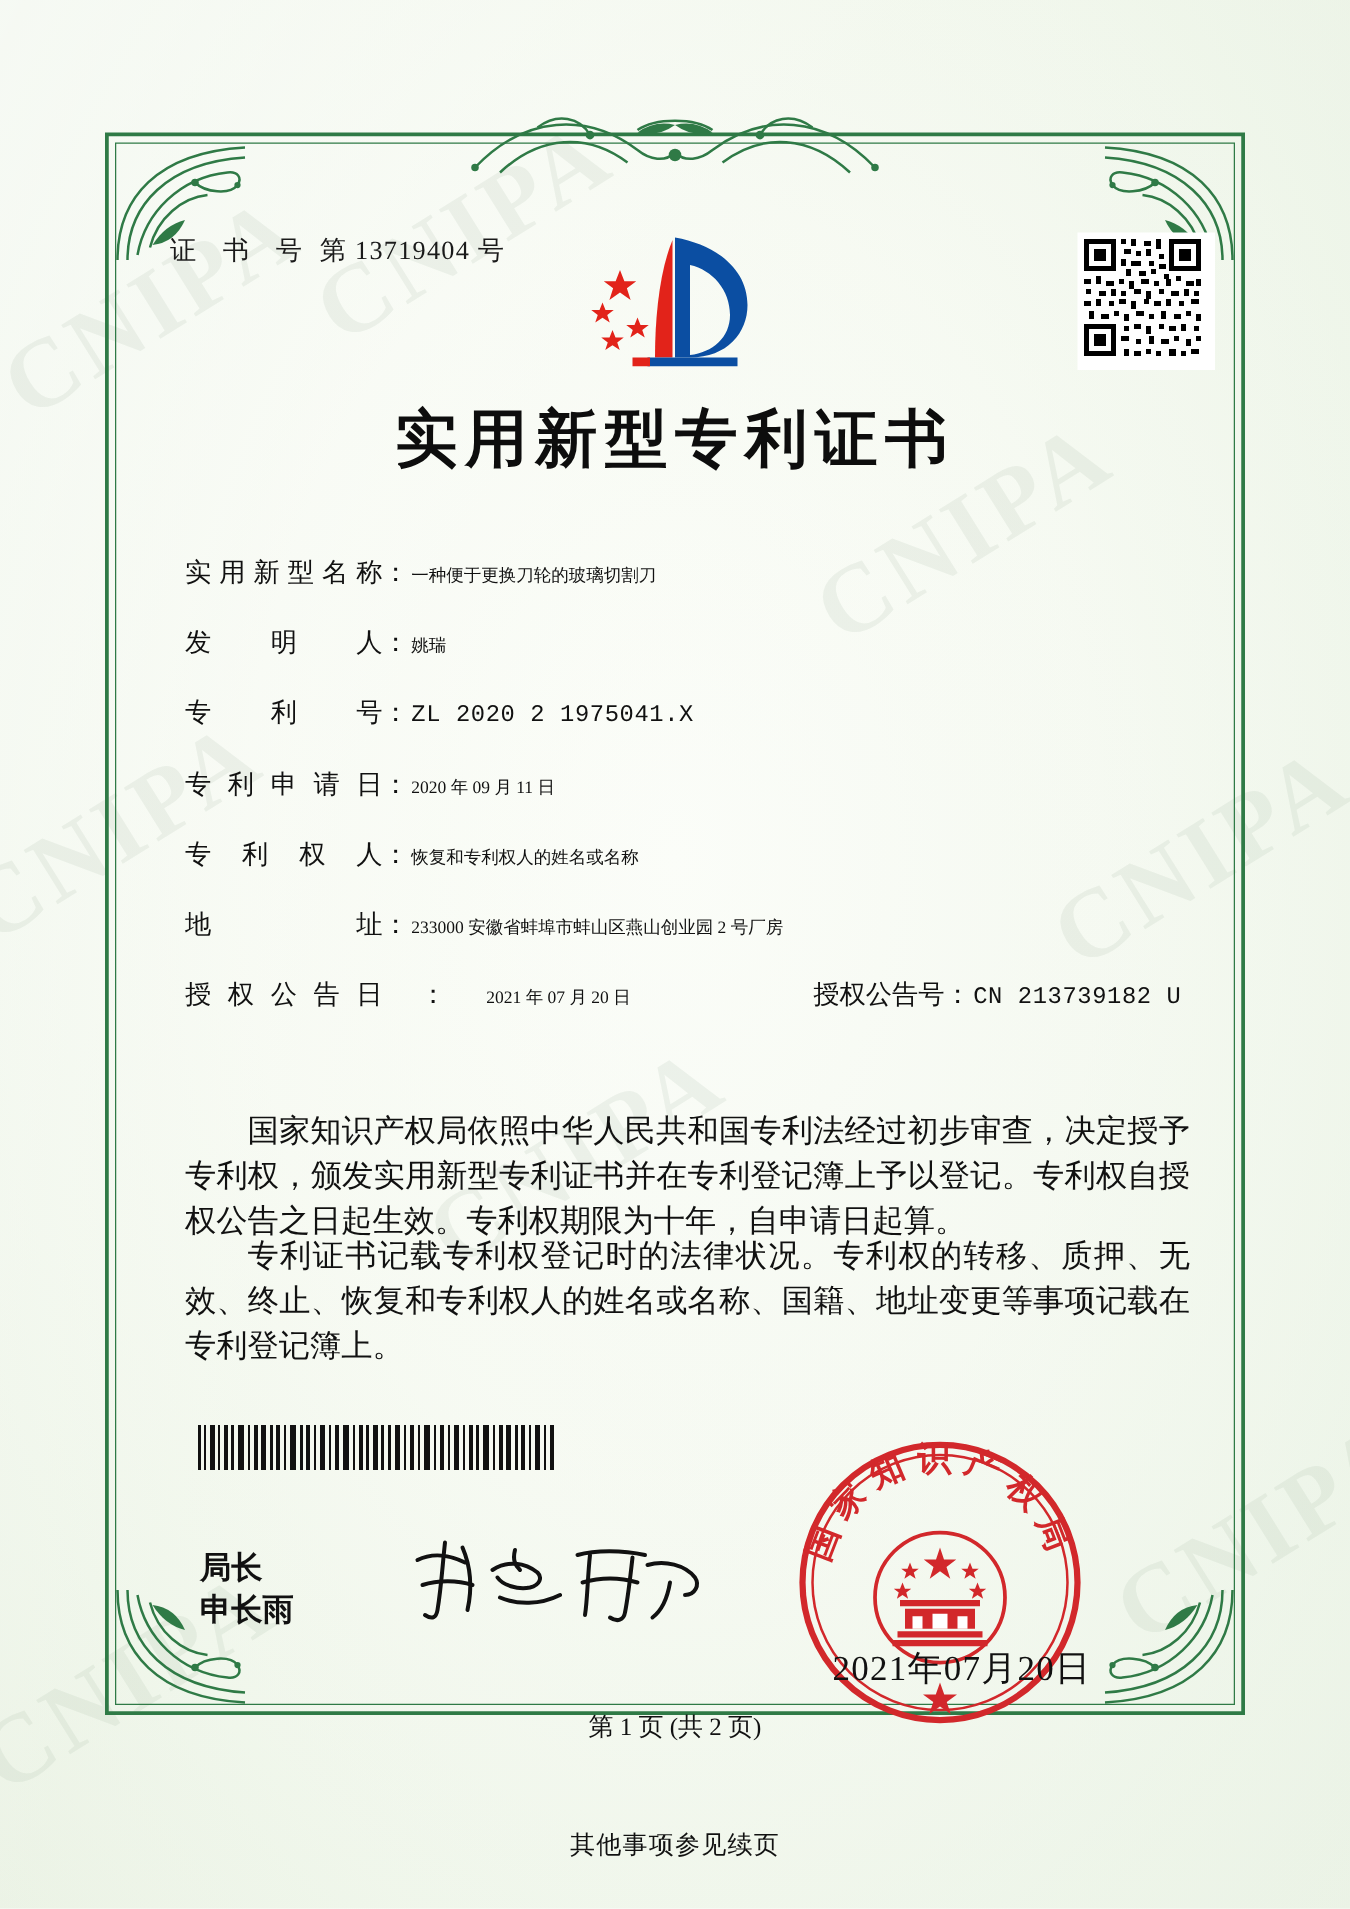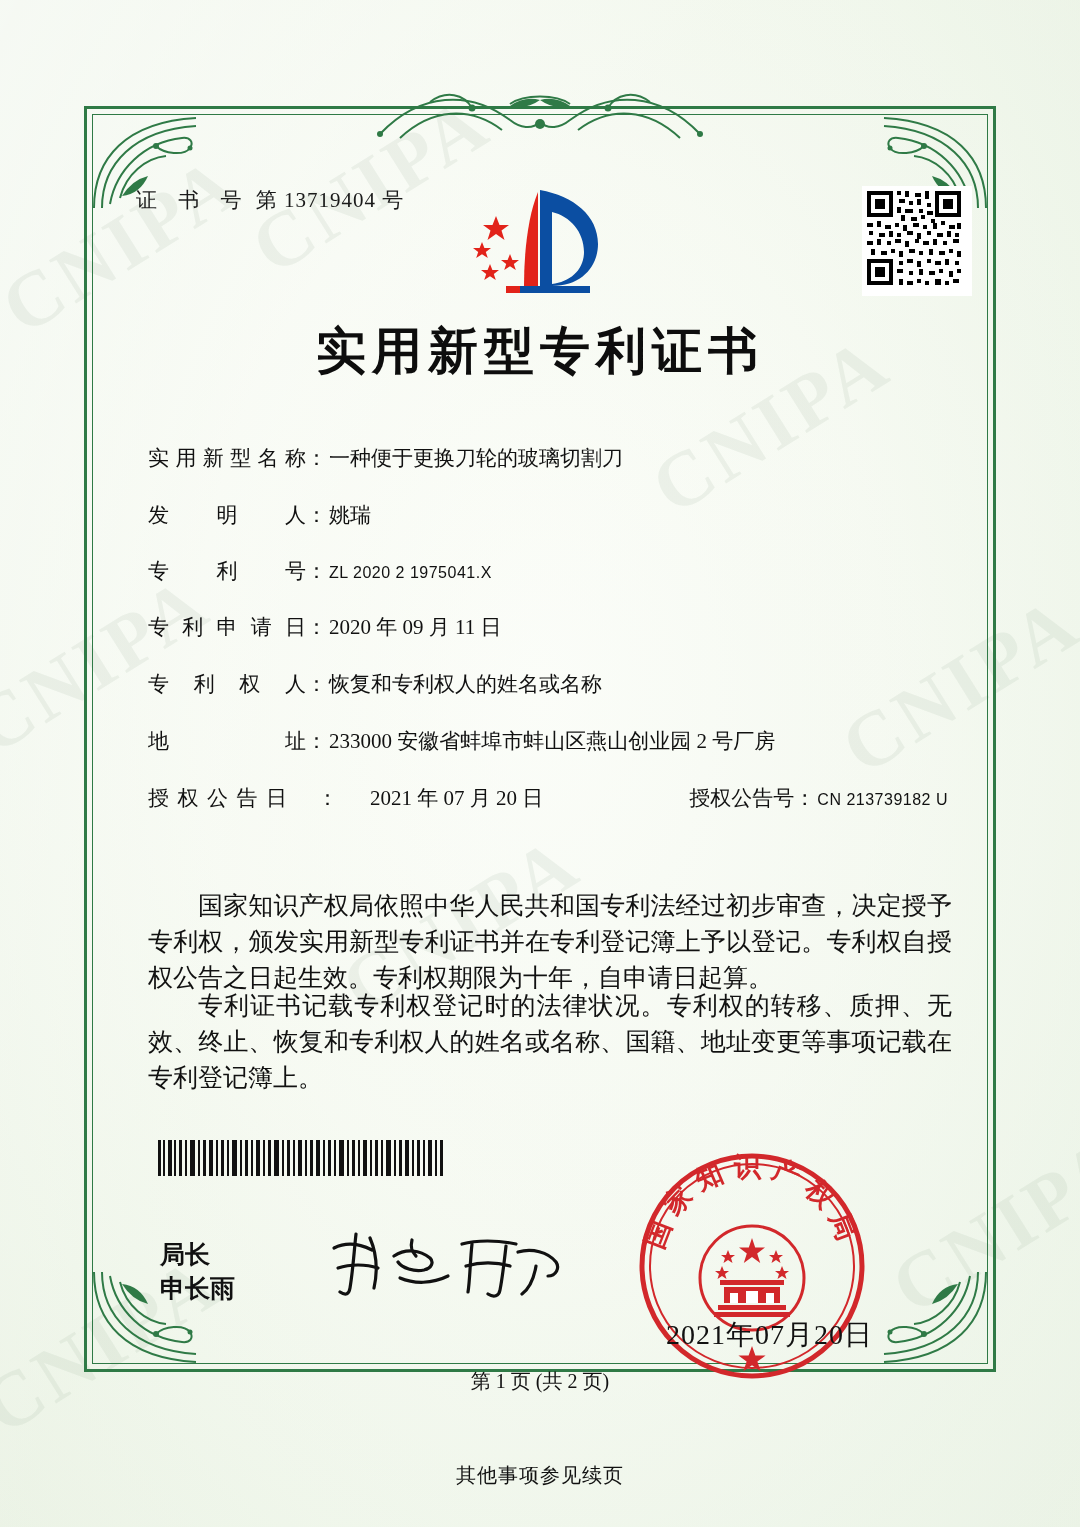--- a/index.html
+++ b/index.html
@@ -126,25 +126,25 @@
     align-items: baseline;
     margin-bottom: 35px;
     white-space: nowrap;
   }
   .fl {
     display: inline-block;
     text-align: justify;
     text-align-last: justify;
     margin-right: 0;
   }
-  .w7 { width: 158px; font-family: Liberation Mono, monospace; }
+  .w7 { width: 158px; }
   .w4 { width: 158px; }
   .colon { margin-right: 2px; }
-  .fv { font-size: 21px; }
-  .fv-mono { font-family: Liberation Sans, sans-serif; font-size: 16px; letter-spacing: 0.5px;}
+  .fv { font-size: 14px; }
+  .fv-mono { font-family: Liberation Mono, monospace; font-size: 19px; letter-spacing: 0.5px;}
 
   .row-2col { display: flex; align-items: baseline; gap: 30px; }
   .row-2col .seg2 { margin-left: 116px; display: flex; align-items: baseline; }
 
   
   .para {
     position: absolute;
     left: 148px;
     width: 804px;
     font-size: 25px;

